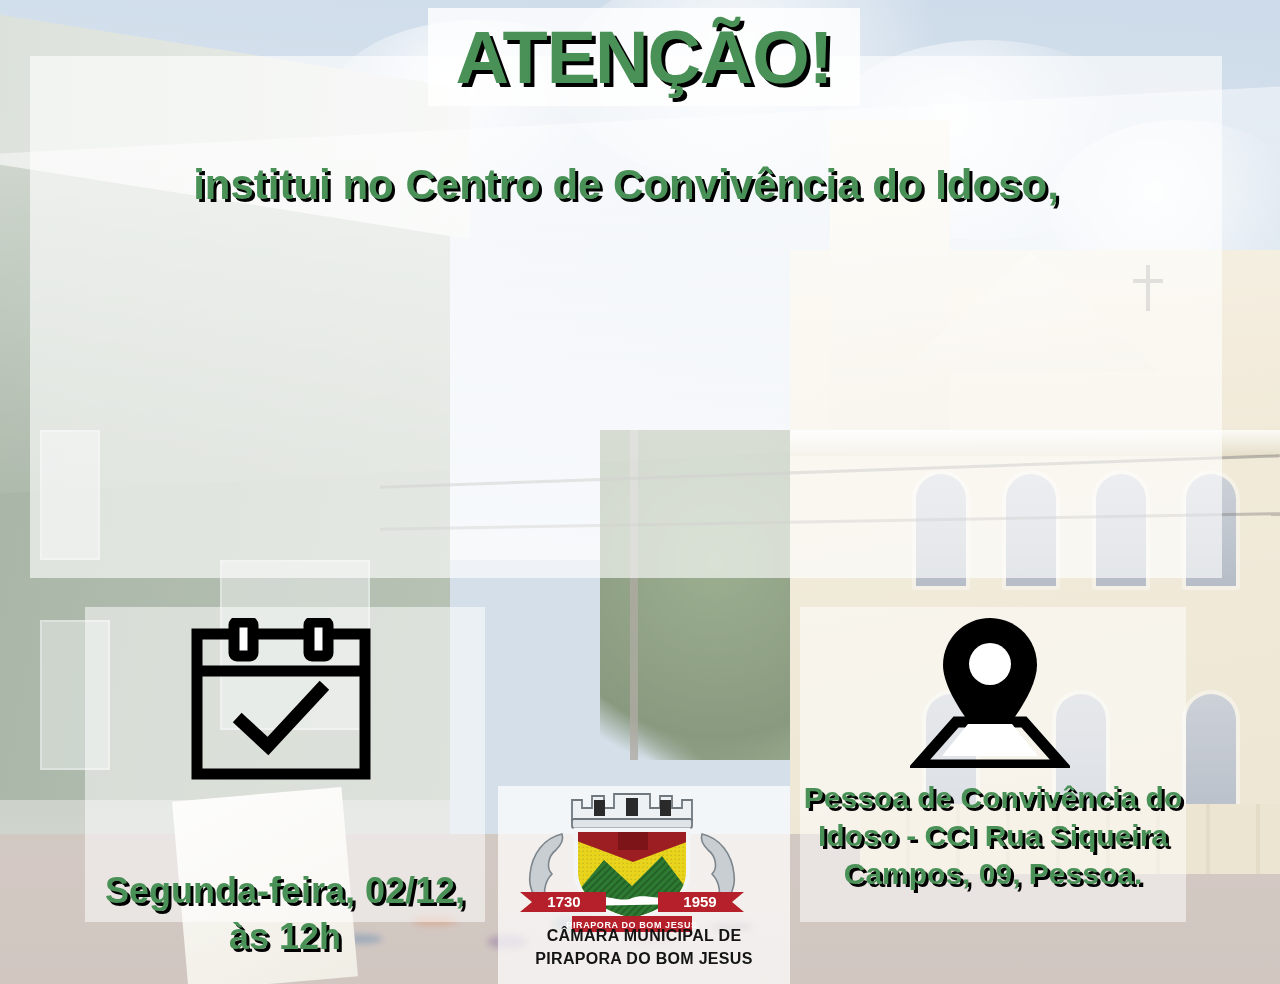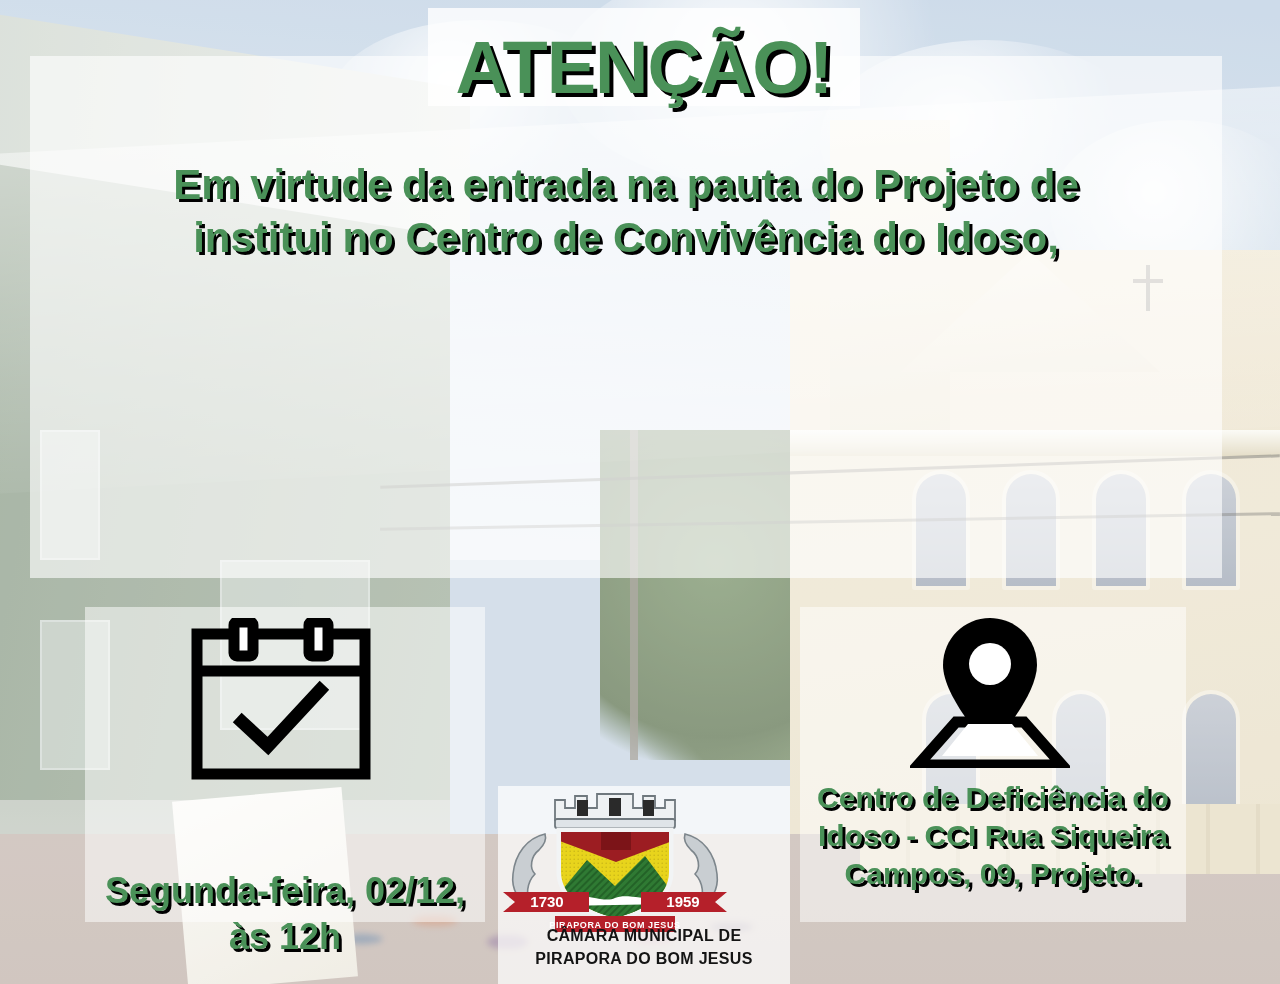--- a/index.html
+++ b/index.html
@@ -118,21 +118,21 @@
   .panel{position:absolute;background:rgba(255,255,255,.72);}
 
   #title-panel{left:428px;top:8px;width:432px;height:98px;background:rgba(255,255,255,.80);}
   #main-panel{left:30px;top:56px;width:1192px;height:522px;background:rgba(255,255,255,.62);}
   #date-panel{left:85px;top:607px;width:400px;height:315px;background:rgba(255,255,255,.52);}
   #logo-panel{left:498px;top:786px;width:292px;height:198px;background:rgba(255,255,255,.70);}
   #place-panel{left:800px;top:607px;width:386px;height:315px;background:rgba(255,255,255,.50);}
 
   
   .headline{
-    position:absolute;left:428px;top:18px;width:432px;
+    position:absolute;left:428px;top:8px;width:432px;
     text-align:center;
     font-size:74px;font-weight:bold;line-height:100px;
     letter-spacing:-1px;
     color:#4a9158;
     text-shadow:4px 4px 0 #000;
     white-space:nowrap;
   }
 
   #body-text{
     position:absolute;left:40px;top:158px;width:1172px;
@@ -149,21 +149,21 @@
     text-shadow:3px 3px 0 #000;
   }
   #date-caption{left:85px;top:868px;width:400px;font-size:36px;line-height:46px;}
   #place-caption{left:796px;top:779px;width:394px;font-size:30px;line-height:38px;}
 
   
   #calendar-icon{position:absolute;left:190px;top:618px;width:182px;height:165px;}
   #pin-icon{position:absolute;left:910px;top:616px;width:160px;height:152px;}
 
   
-  #logo{position:absolute;left:469px;top:786px;width:292px;height:198px;}
+  #logo{position:absolute;left:486px;top:786px;width:292px;height:198px;}
   #logo svg{display:block;}
   #logo-text{
     position:absolute;left:498px;top:924px;width:292px;
     text-align:center;color:#141414;font-weight:bold;
     font-size:16px;line-height:23px;letter-spacing:.3px;
   }
   #logo-text .ln{display:block;}
 </style>
 </head>
 <body>
@@ -214,21 +214,20 @@
 
   <div class="panel" id="main-panel"></div>
   <div class="panel" id="title-panel"></div>
   <div class="panel" id="date-panel"></div>
   <div class="panel" id="place-panel"></div>
   <div class="panel" id="logo-panel"></div>
 
   <div class="headline" id="headline">ATENÇÃO!</div>
 
   <div id="body-text">
-    <span class="ln">Em virtude da entrada na pauta do Projeto de</span>
     <span class="ln">institui no Centro de Convivência do Idoso,</span>
   </div>
 
   <div id="calendar-icon">
     <svg viewBox="0 0 182 165" width="182" height="165" aria-hidden="true">
       <rect x="7" y="16" width="168" height="140" fill="none" stroke="#000" stroke-width="11"></rect>
       <line x1="7" y1="53" x2="175" y2="53" stroke="#000" stroke-width="11"></line>
       <rect x="44" y="4" width="19" height="34" rx="3" fill="#fff" stroke="#000" stroke-width="11"></rect>
       <rect x="119" y="4" width="19" height="34" rx="3" fill="#fff" stroke="#000" stroke-width="11"></rect>
       <polyline points="52,104 78,128 130,72" fill="none" stroke="#000" stroke-width="13" stroke-linecap="square" stroke-linejoin="miter"></polyline>
@@ -243,24 +242,24 @@
       <path d="M58 108 L102 108 L128 140 L32 140 Z" fill="#fff" stroke="none"></path>
     </svg>
   </div>
 
   <div class="caption" id="date-caption">
     <span class="ln">Segunda-feira,</span>
     <span class="ln">02/12, às 12h</span>
   </div>
 
   <div class="caption" id="place-caption">
-    <span class="ln">Centro de Deficiência</span>
+    <span class="ln">Pessoa de Convivência</span>
     <span class="ln">do Idoso - CCI</span>
     <span class="ln">Rua Siqueira Campos,</span>
-    <span class="ln">09, Projeto.</span>
+    <span class="ln">09, Pessoa.</span>
   </div>
 
   <div id="logo">
     <svg viewBox="0 0 292 150" width="292" height="150" aria-hidden="true">
       <defs>
         <pattern id="dots" width="4" height="4" patternUnits="userSpaceOnUse">
           <rect width="4" height="4" fill="#e8d41c"></rect>
           <circle cx="1.2" cy="1.2" r="0.8" fill="#c9b617"></circle>
         </pattern>
         <pattern id="hatch" width="5" height="5" patternUnits="userSpaceOnUse" patternTransform="rotate(45)">

